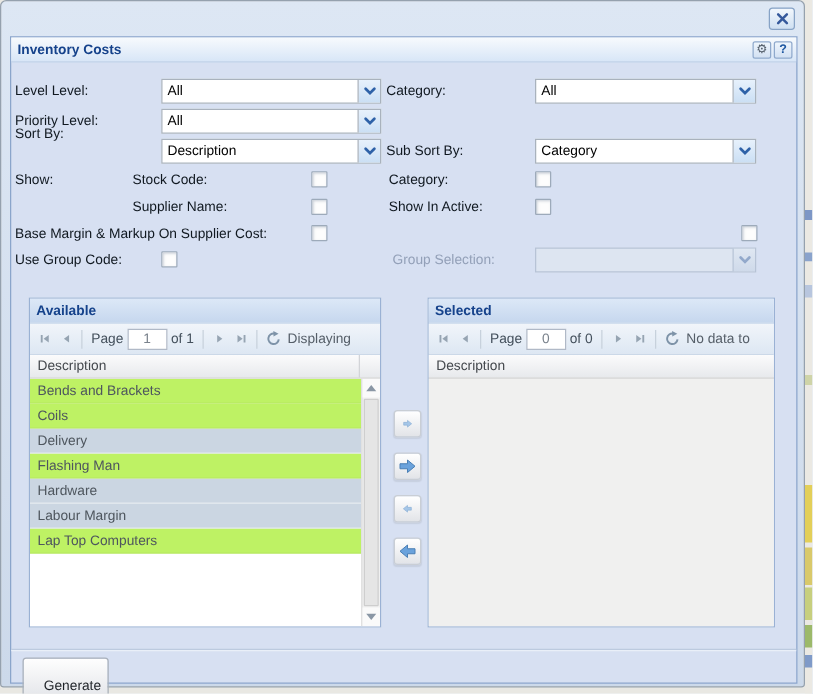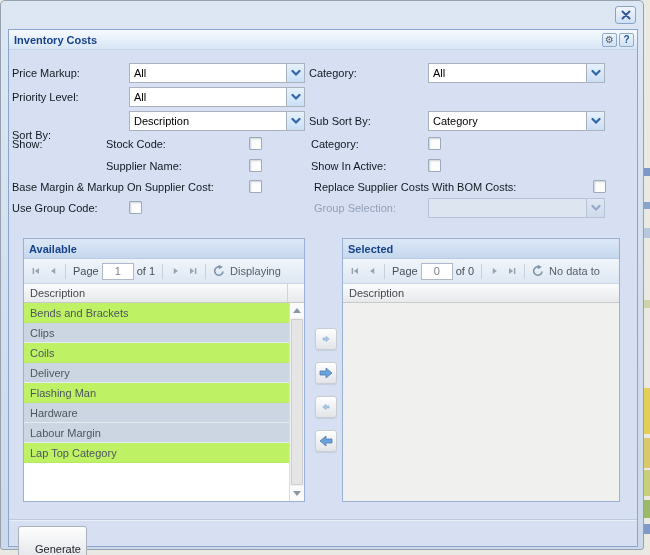--- a/index.html
+++ b/index.html
@@ -137,21 +137,21 @@
             <span class="gear-glyph">⚙</span>
           </button>
           <button class="hdr-btn">
             <span class="help-glyph">?</span>
           </button>
         </span>
       </div>
 
       <div class="panel-body">
 
-        <span class="lbl abs" style="left:3px;top:17px">Price Markup:</span>
+        <span class="lbl abs" style="left:3px;top:17px">Level Level:</span>
         <div class="combo" style="left:120px;top:13px;width:176px">
           <span class="combo-value">All</span>
           <span class="combo-trigger">
             <svg class="chev" width="10" height="8" viewBox="0 0 10 8">
                 <path d="M1.5,2 L5,5.5 L8.5,2" stroke="#2f62a8" stroke-width="2.2" fill="none" stroke-linecap="round"></path>
               </svg>
           </span>
         </div>
         <span class="lbl abs" style="left:300px;top:17px">Category:</span>
         <div class="combo" style="left:419px;top:13px;width:177px">
@@ -166,21 +166,21 @@
         <span class="lbl abs" style="left:3px;top:41px">Priority Level:</span>
         <div class="combo" style="left:120px;top:37px;width:176px">
           <span class="combo-value">All</span>
           <span class="combo-trigger">
             <svg class="chev" width="10" height="8" viewBox="0 0 10 8">
                 <path d="M1.5,2 L5,5.5 L8.5,2" stroke="#2f62a8" stroke-width="2.2" fill="none" stroke-linecap="round"></path>
               </svg>
           </span>
         </div>
 
-        <span class="lbl abs" style="left:3px;top:79px">Sort By:</span>
+        <span class="lbl abs" style="left:3px;top:51px">Sort By:</span>
         <div class="combo" style="left:120px;top:61px;width:176px">
           <span class="combo-value">Description</span>
           <span class="combo-trigger">
             <svg class="chev" width="10" height="8" viewBox="0 0 10 8">
                 <path d="M1.5,2 L5,5.5 L8.5,2" stroke="#2f62a8" stroke-width="2.2" fill="none" stroke-linecap="round"></path>
               </svg>
           </span>
         </div>
         <span class="lbl abs" style="left:300px;top:65px">Sub Sort By:</span>
         <div class="combo" style="left:419px;top:61px;width:177px">
@@ -198,21 +198,20 @@
         <span class="lbl abs" style="left:302px;top:88px">Category:</span>
         <span class="cb abs" style="left:419px;top:87px"></span>
 
         <span class="lbl abs" style="left:97px;top:110px">Supplier Name:</span>
         <span class="cb abs" style="left:240px;top:109px"></span>
         <span class="lbl abs" style="left:302px;top:110px">Show In Active:</span>
         <span class="cb abs" style="left:419px;top:109px"></span>
 
         <span class="lbl abs" style="left:3px;top:131px">Base Margin &amp; Markup On Supplier Cost:</span>
         <span class="cb abs" style="left:240px;top:130px"></span>
-        <span class="lbl abs" style="left:305px;top:131px">Replace Supplier Costs With BOM Costs:</span>
         <span class="cb abs" style="left:584px;top:130px"></span>
 
         <span class="lbl abs" style="left:3px;top:152px">Use Group Code:</span>
         <span class="cb abs" style="left:120px;top:151px"></span>
         <span class="lbl abs disabled" style="left:305px;top:152px">Group Selection:</span>
         <div class="combo disabled" style="left:419px;top:148px;width:177px">
           <span class="combo-value"></span>
           <span class="combo-trigger">
             <svg class="chev" width="10" height="8" viewBox="0 0 10 8">
                 <path d="M1.5,2 L5,5.5 L8.5,2" stroke="#2f62a8" stroke-width="2.2" fill="none" stroke-linecap="round"></path>
@@ -259,27 +258,26 @@
             </button>
             <span class="tb-status">Displaying</span>
           </div>
           <div class="grid-colheader">
             <span>Description</span>
             <span class="colsep"></span>
           </div>
           <div class="grid-body">
             <div class="rows">
                 <div class="grid-row">Bends and Brackets</div>
-                <div class="grid-row alt">Clips</div>
                 <div class="grid-row">Coils</div>
                 <div class="grid-row alt">Delivery</div>
                 <div class="grid-row">Flashing Man</div>
                 <div class="grid-row alt">Hardware</div>
                 <div class="grid-row alt">Labour Margin</div>
-                <div class="grid-row">Lap Top Category</div>
+                <div class="grid-row">Lap Top Computers</div>
               </div>
             <div class="scrollbar">
               <span class="sb-btn sb-up">
                   <span class="tri-up"></span>
                 </span>
               <span class="sb-thumb"></span>
               <span class="sb-btn sb-down">
                   <span class="tri-down"></span>
                 </span>
             </div>

